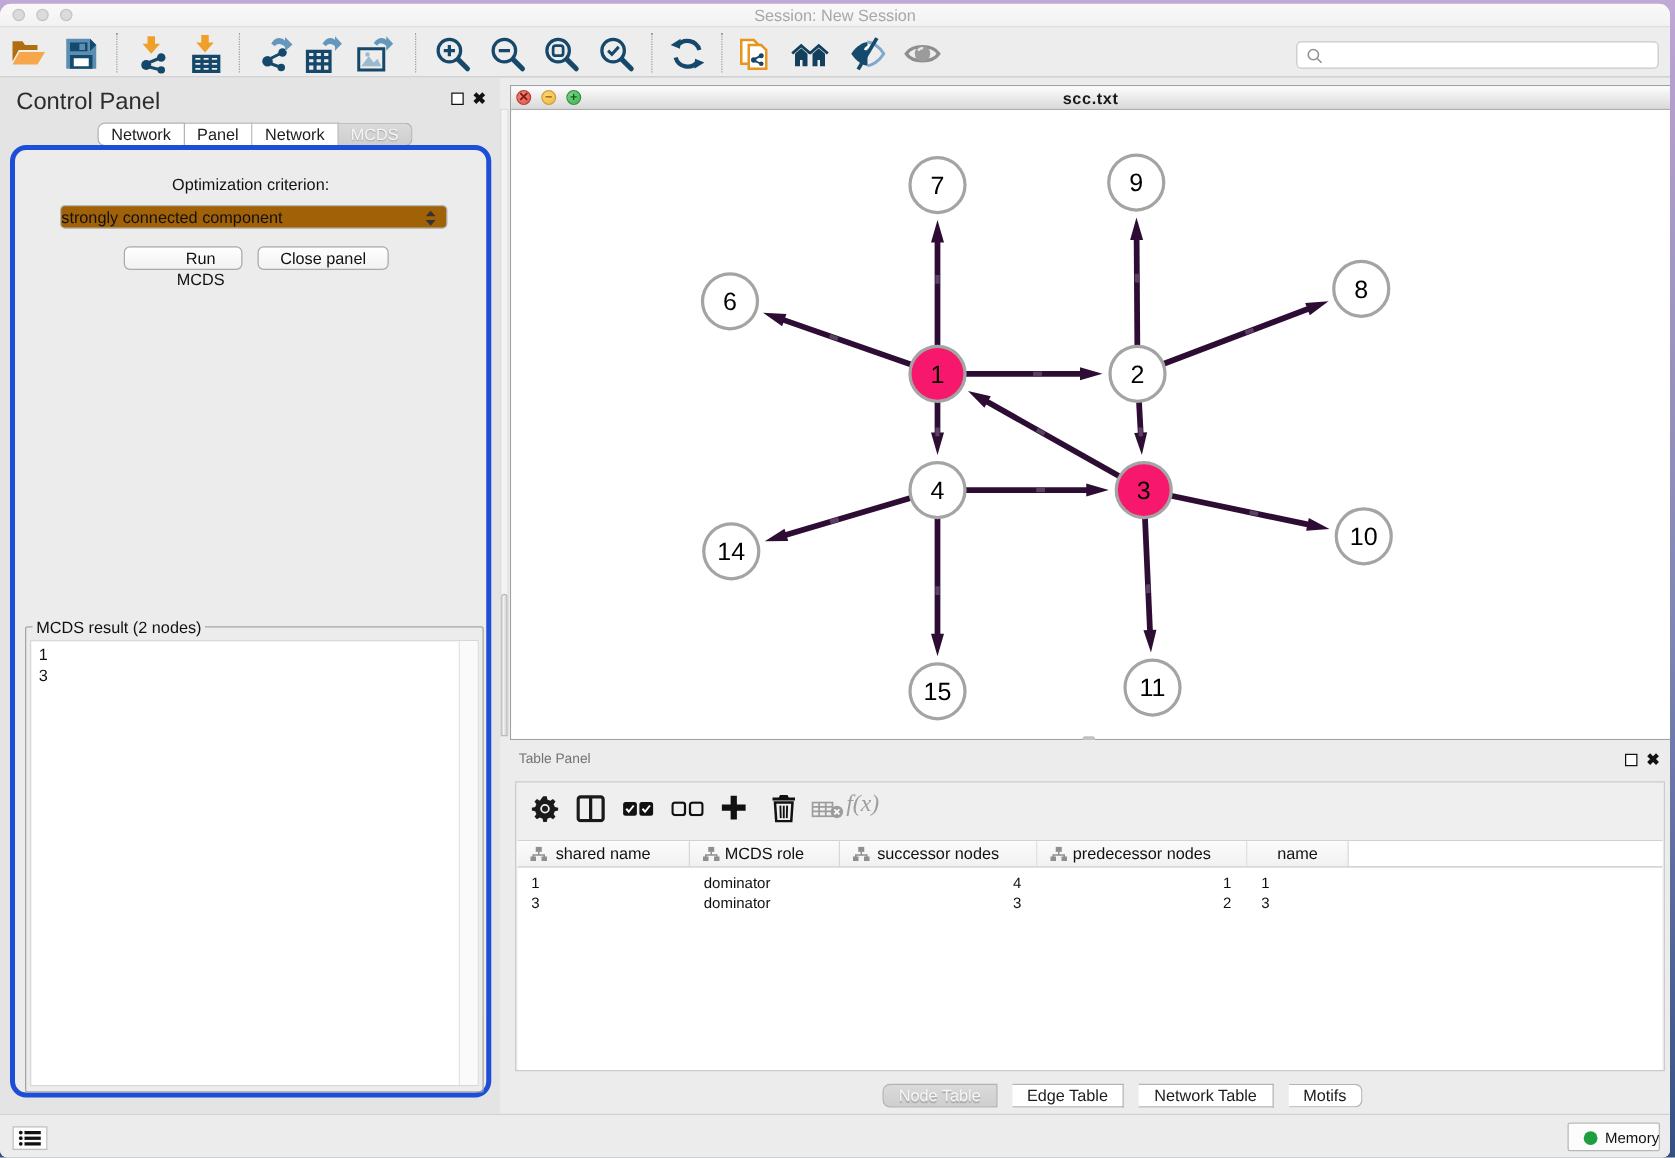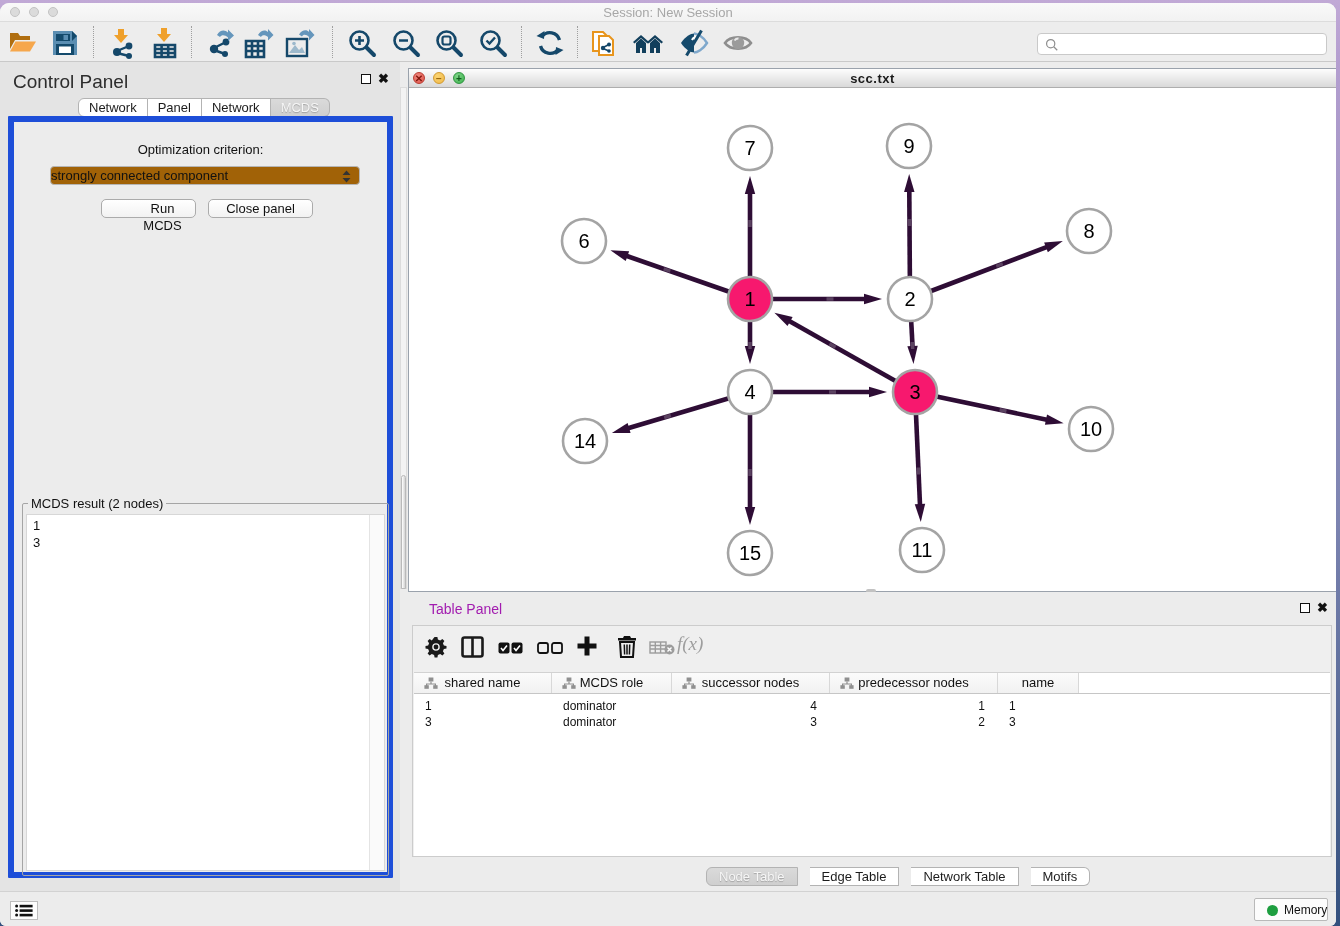--- a/index.html
+++ b/index.html
@@ -54,21 +54,21 @@
   .tabbar { position:absolute; display:flex; }
   .tab { height:19px; font-size:13px; font-weight:normal; color:#1c1c1c; background:#fff;
     border:1px solid #b3b3b3; border-left:none; text-align:right; line-height:18px;
     padding:0 10px; }
   .tab.first { border-left:1px solid #b3b3b3; border-radius:6px 0 0 6px; }
   .tab.last { border-radius:0 6px 6px 0; }
   .tab.selected { background:linear-gradient(180deg,#dadada,#cfcfcf); color:#f6f6f6;
     text-shadow:0 1px 1px rgba(120,120,120,.55); }
   #cp-tabs { left:78px; top:36px; }
   #cp-body { position:absolute; left:8px; top:54px; width:385px; height:762px;
-    background:#ececec; border:6px solid #1d4ed8; border-radius:1px; }
+    background:#ececec; border:4px solid #1d4ed8; border-radius:13px; }
   #opt-label { position:absolute; left:0; top:20px; width:100%; text-align:center;
     font-size:13px; color:#111; }
   #opt-select { position:absolute; left:36px; top:44px; width:310px; height:19px;
     background:#a16207; border:1px solid #b5b5b5; border-radius:4px; font-size:13px;
     color:#111; line-height:17px; }
   #opt-select .spinner { position:absolute; right:7px; top:2px; }
   .aqua-btn { position:absolute; height:19px; background:linear-gradient(180deg,#ffffff,#f2f2f2);
     border:1px solid #ababab; border-radius:5px; font-size:13px; color:#111;
     text-align:center; line-height:17px; }
   #btn-run { left:87px; top:77px; width:95px;padding-left:28px; }
@@ -106,21 +106,21 @@
     border:1px solid #2f9440; color:#115c1d; }
   #net-canvas { position:absolute; left:0; top:20px; width:927px; height:502px;
     background:#fff; overflow:hidden; }
   #net-canvas svg { display:block; }
   #h-scroll { position:absolute; left:408px; top:586px; width:929px; height:4px; }
   #h-thumb { position:absolute; left:458px; top:0px; width:10px; height:4px;
     background:#c2c2c2; border-radius:2px; }
   
   #table-panel { position:absolute; left:400px; top:589px; width:940px; height:299px;
     background:#ececec; }
-  #tp-title { position:absolute; left:29px; top:9px; font-size:14px; color:#a21caf; }
+  #tp-title { position:absolute; left:15px; top:9px; font-size:11px; color:#737373; }
   #tp-float { left:900px; top:11px; }
   #tp-close { left:917px; top:11px; }
   #tp-body { position:absolute; left:12px; top:33px; width:920px; height:232px;
     background:#efefef; border:1px solid #cccccc; }
   #tp-toolbar { position:absolute; left:0; top:0; width:100%; height:45px; }
   .tpi { position:absolute; top:9px; }
   #tp-table { position:absolute; left:1px; top:46px; width:916px; height:184px;
     background:#fff; border-top:1px solid #d2d2d2; }
   #tp-head { position:absolute; left:0; top:0; height:21px; width:100%;
     border-bottom:1px solid #c6c6c6; background:#fff; }

